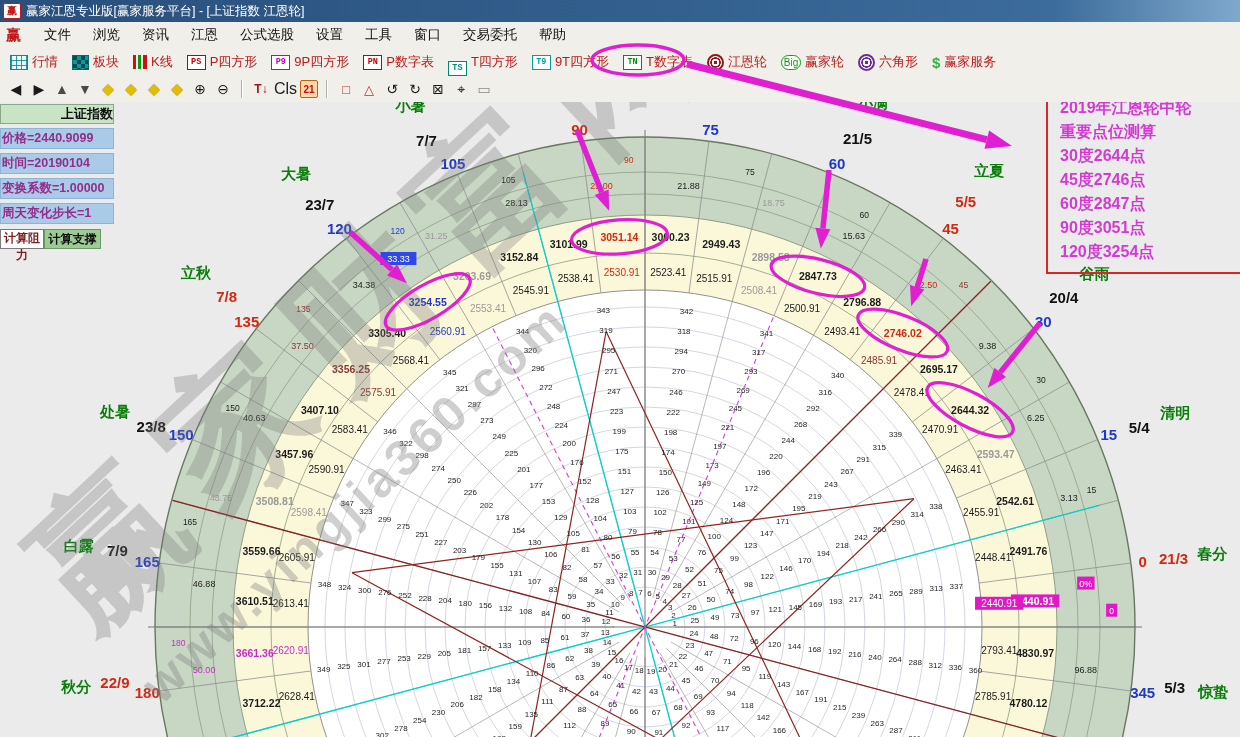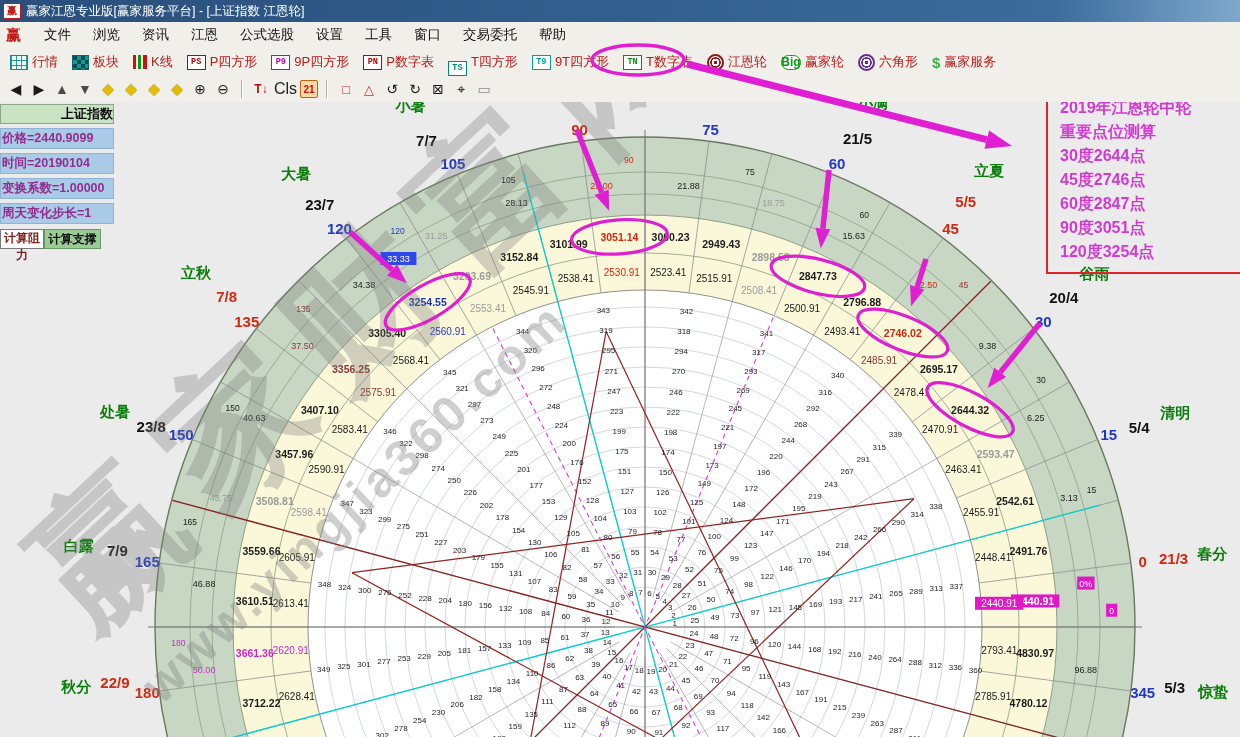--- a/index.html
+++ b/index.html
@@ -30,21 +30,21 @@
   .icon-blocks{width:15px;height:13px;background:repeating-conic-gradient(#0a9a9a 0 25%,#104a50 0 50%);
     background-size:8px 8px;border:1px solid #0a6a6a}
   .icon-kline{width:14px;height:14px;background:repeating-linear-gradient(90deg,#cc1111 0 3px,#f1efe9 3px 5px,#0a9a10 5px 8px,#f1efe9 8px 10px,#cc1111 10px 13px)}
   .icon-badge{width:17px;height:13px;border:1px solid;background:#fff;font-size:8.5px;font-weight:bold;
     font-family:"Liberation Mono","DejaVu Sans Mono",monospace}
   .icon-wheel{width:13px;height:13px;border-radius:50%;border:2px solid #8b1a1a;
     background:radial-gradient(circle,#8b1a1a 0 1.5px,#fff 2px 3.5px,#8b1a1a 4px 5px,#fff 5.5px)}
   .icon-hex{width:13px;height:13px;border-radius:50%;border:2px solid #6a2aa0;
     background:radial-gradient(circle,#6a2aa0 0 1.5px,#fff 2px 3.5px,#6a2aa0 4px 5px,#fff 5.5px)}
   .icon-bigwheel{width:18px;height:13px;border:1.5px solid #0a9a10;border-radius:8px;
-    color:#0a9a10;font-size:12px;font-weight:bold;background:#fff}
+    color:#0a9a10;font-size:10px;font-weight:normal;background:#fff}
   .icon-dollar{color:#37b04a;font-size:15px;font-weight:bold}
   
   .toolbar2{position:absolute;left:0;top:76px;width:1240px;height:26px;background:#f1efe9;
     border-bottom:1px solid #9a9a92;display:flex;align-items:center;padding-left:6px}
   #toolbar2-items{display:flex;align-items:center;gap:3px}
   .tb2-btn{min-width:20px;height:20px;display:inline-flex;align-items:center;justify-content:center;
     font-size:14px;cursor:default}
   .tb2-sep{width:1px;height:18px;background:#b0b0a8;border-right:1px solid #fff;margin:0 5px}
   .c-dark{color:#1a1a1a}.c-dark2{color:#4a4a4a}.c-gray{color:#8a8a8a}
   .c-diamond{color:#e4bd00;text-shadow:0 0 1px #7a6000;font-size:15px}

